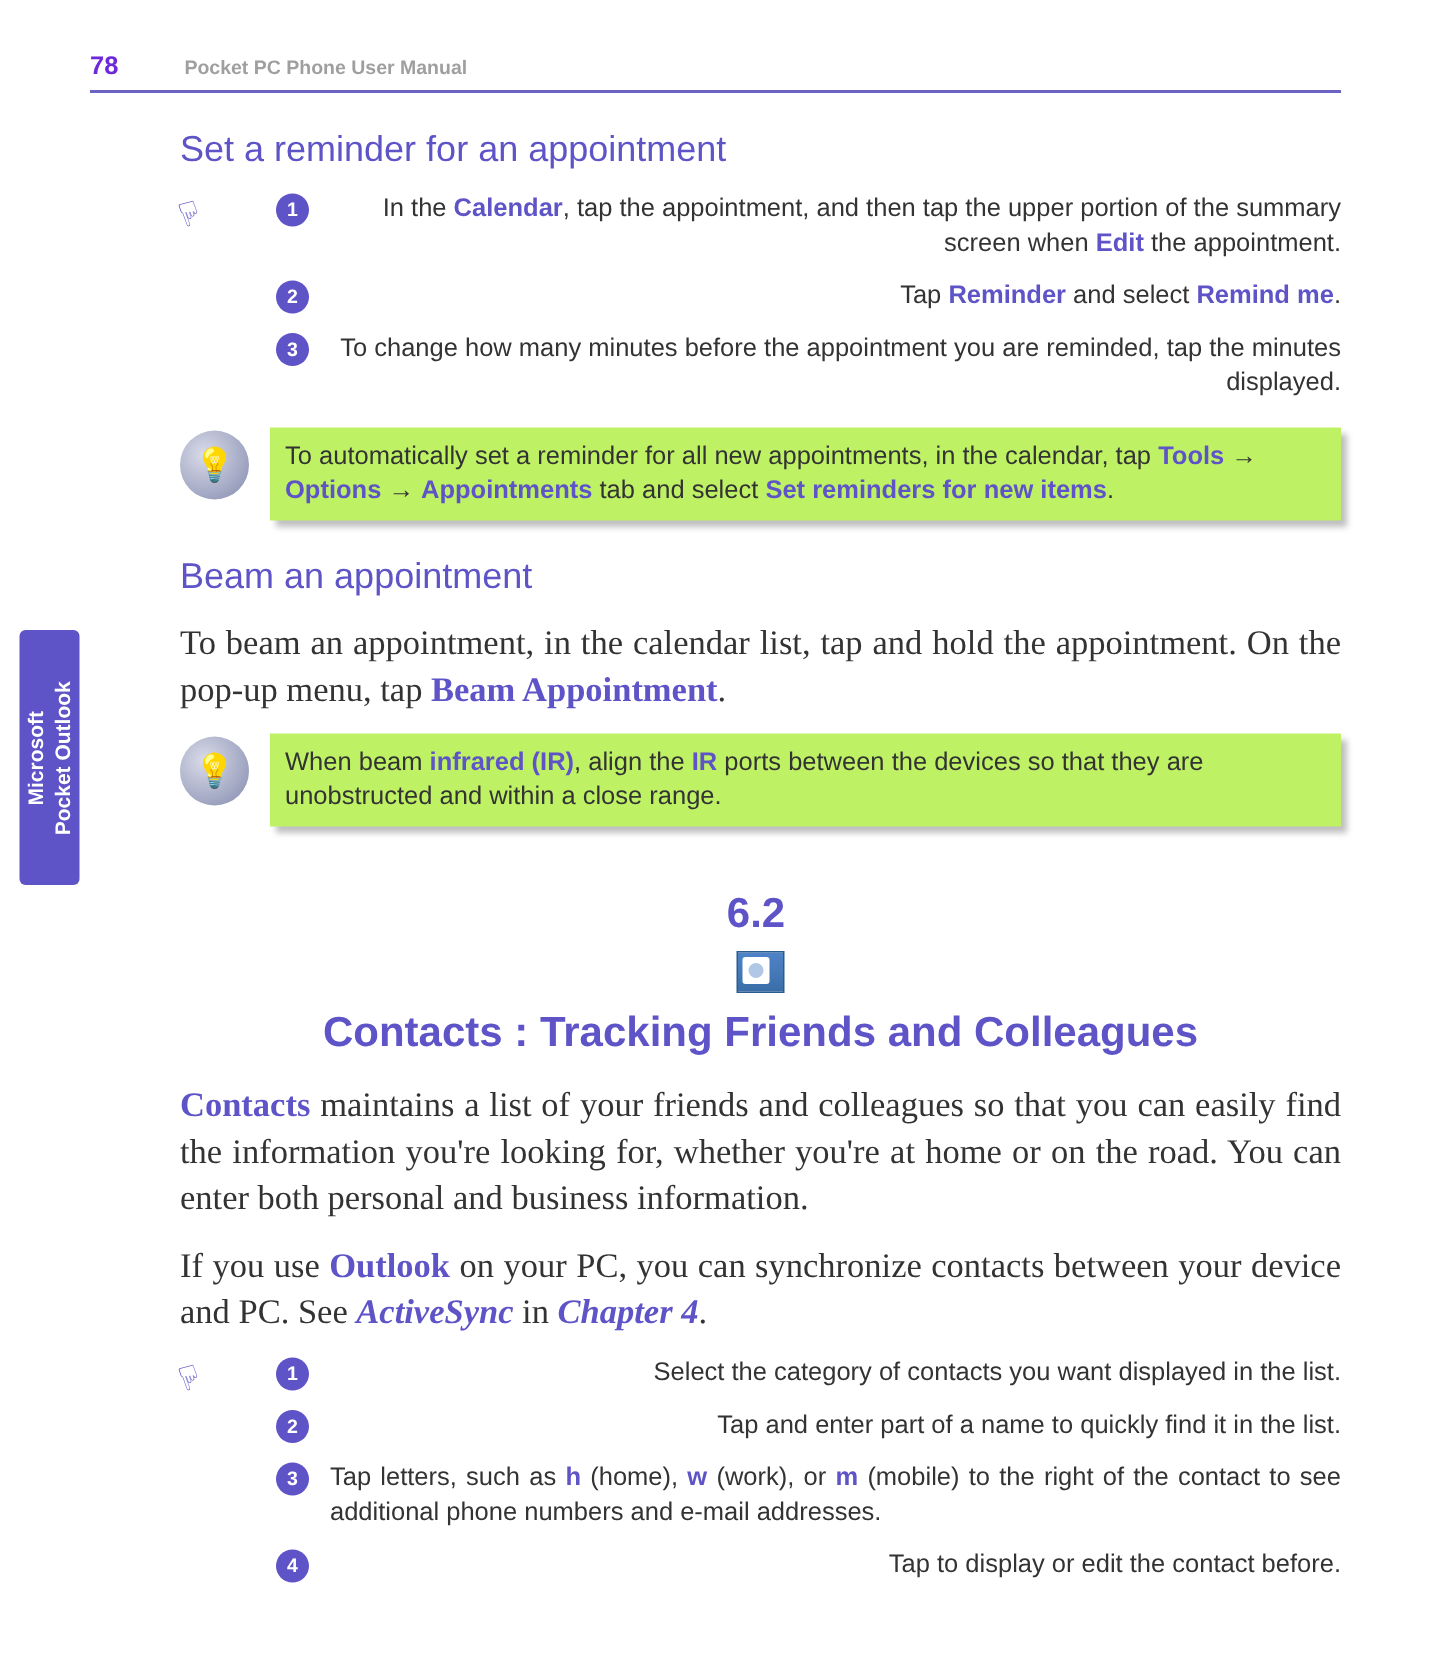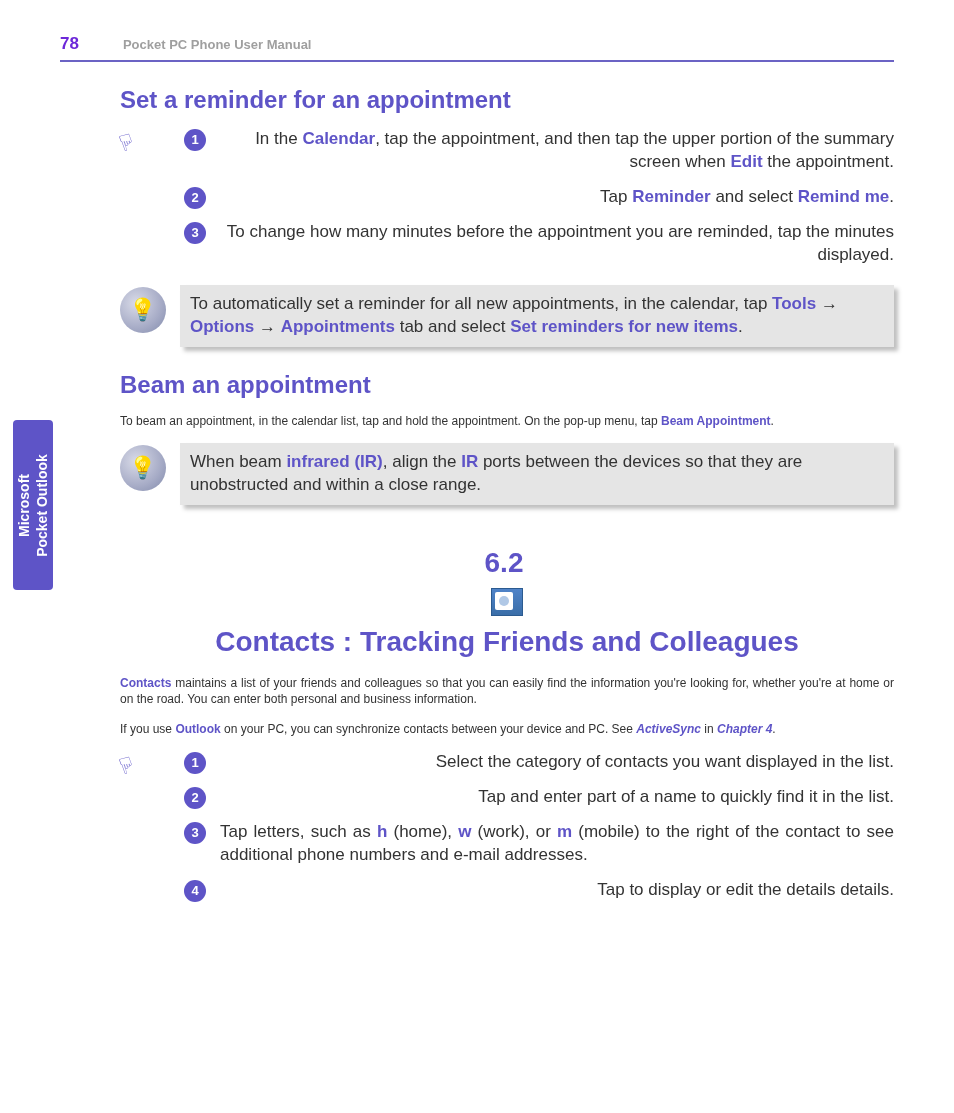--- a/index.html
+++ b/index.html
@@ -35,21 +35,21 @@
   .hr-bar {
     height: 0;
     border-top: 2px solid #6b63c4;
     margin-bottom: 24px;
   }
   .content {
     margin-left: 60px;
   }
   .section-h2 {
     color: #5e54c7;
-    font-weight: bold;
+    font-weight: normal;
     font-size: 24px;
     margin: 0 0 14px 0;
   }
   .section-h1 {
     color: #5e54c7;
     font-weight: bold;
     font-size: 28px;
     margin: 40px 0 16px 0;
     line-height: 1.25;
     display: flex;
@@ -138,34 +138,35 @@
     border-radius: 50%;
     background: radial-gradient(circle at 35% 35%, #d9dbe8 0%, #a6abc6 60%, #8089aa 100%);
     display: flex;
     align-items: center;
     justify-content: center;
     color: #fff;
     font-size: 22px;
     margin-top: 2px;
   }
   .tip-box {
-    background: #e5e5e5;
+    background: #bef264;
     box-shadow: 4px 4px 4px rgba(0,0,0,0.25);
     padding: 8px 10px;
     font-size: 17px;
     line-height: 1.35;
     color: #333;
     flex: 1;
   }
   .body-p {
-    font-size: 12px;
+    font-size: 23px;
     line-height: 1.35;
     color: #333;
     margin: 0 0 14px 0;
     text-align: justify;
+    font-family: Liberation Serif, serif;
   }
   .side-tab {
     position: absolute;
     left: 13px;
     top: 420px;
     width: 40px;
     height: 170px;
     background: #5e54c7;
     color: #fff;
     font-weight: bold;
@@ -281,20 +282,20 @@
 
         <div class="step-item justify">
           <span class="step-badge">3</span>
           <span class="step-text">
             <span>Tap letters, such as </span><span class="kw">h</span><span> (home), </span><span class="kw">w</span><span> (work), or </span><span class="kw">m</span><span> (mobile) to the right of the contact to see additional phone numbers and e-mail addresses.</span>
           </span>
         </div>
 
         <div class="step-item">
           <span class="step-badge">4</span>
-          <span class="step-text">Tap  to display or edit the details details.</span>
+          <span class="step-text">Tap  to display or edit the contact before.</span>
         </div>
 
       </div>
     </div>
 
   </div>
 </div>
 
 </body></html>

